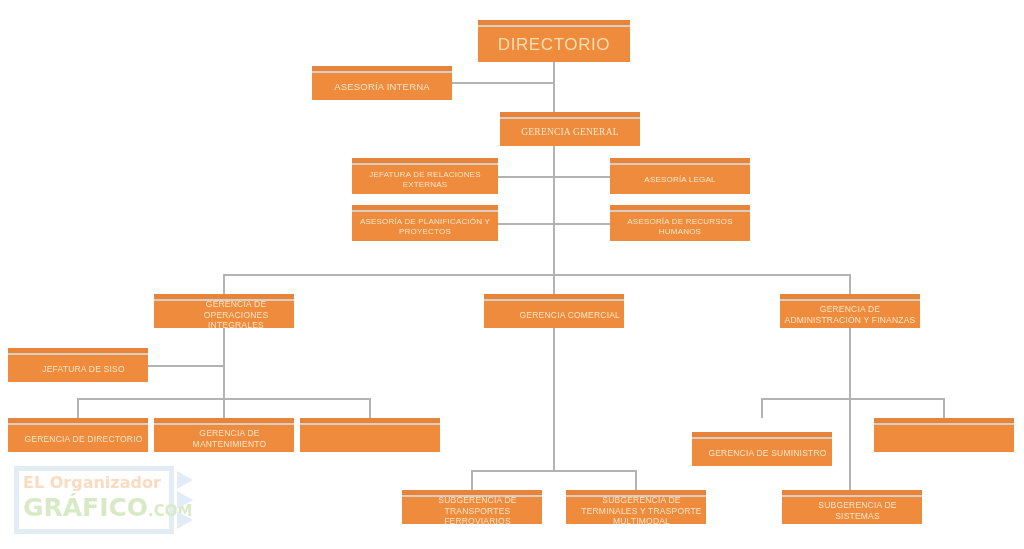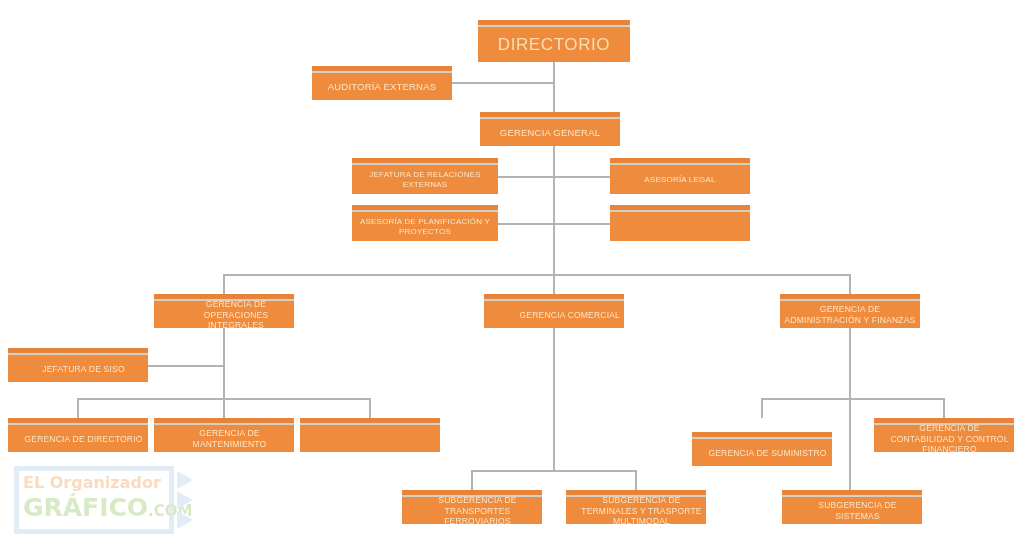--- a/index.html
+++ b/index.html
@@ -158,40 +158,41 @@
       <div class="conn v" style="left: 761px; top: 398px; height: 20px;"></div>
       <div class="conn v" style="left: 943px; top: 398px; height: 20px;"></div>
     </div>
   <div id="node-layer">
       <div class="node root" style="left: 478px; top: 20px; width: 152px; height: 42px;">
         <span class="cap"></span>
         <span class="txt">DIRECTORIO</span>
       </div>
       <div class="node lvl2" style="left: 312px; top: 66px; width: 140px; height: 34px;">
         <span class="cap"></span>
-        <span class="txt">AUDITORÍA EXTERNAS</span>
-      </div>
-      <div class="node lvl2" style="left: 480px; top: 112px; width: 140px; height: 34px;">
+        <span class="txt">ASESORÍA INTERNA</span>
+      </div>
+      <div class="node lvl2" style="left: 500px; top: 112px; width: 140px; height: 34px; font-family: Liberation Serif, serif;">
         <span class="cap"></span>
         <span class="txt">GERENCIA GENERAL</span>
       </div>
       <div class="node lvl3" style="left: 352px; top: 158px; width: 146px; height: 36px;">
         <span class="cap"></span>
         <span class="txt">JEFATURA DE RELACIONES EXTERNAS</span>
       </div>
       <div class="node lvl3" style="left: 610px; top: 158px; width: 140px; height: 36px;">
         <span class="cap"></span>
         <span class="txt">ASESORÍA LEGAL</span>
       </div>
       <div class="node lvl3" style="left: 352px; top: 205px; width: 146px; height: 36px;">
         <span class="cap"></span>
         <span class="txt">ASESORÍA DE PLANIFICACIÓN Y PROYECTOS</span>
       </div>
       <div class="node lvl3" style="left: 610px; top: 205px; width: 140px; height: 36px;">
         <span class="cap"></span>
+        <span class="txt">ASESORÍA DE RECURSOS HUMANOS</span>
       </div>
       <div class="node lvl4" style="left: 154px; top: 294px; width: 140px; height: 34px; padding-left: 28px;">
         <span class="cap"></span>
         <span class="txt">GERENCIA DE OPERACIONES INTEGRALES</span>
       </div>
       <div class="node lvl4" style="left: 484px; top: 294px; width: 140px; height: 34px; text-align: right;">
         <span class="cap"></span>
         <span class="txt">GERENCIA COMERCIAL</span>
       </div>
       <div class="node lvl4" style="left: 780px; top: 294px; width: 140px; height: 34px;">
@@ -212,21 +213,20 @@
       </div>
       <div class="node lvl5" style="left: 300px; top: 418px; width: 140px; height: 34px;">
         <span class="cap"></span>
       </div>
       <div class="node lvl5" style="left: 692px; top: 432px; width: 140px; height: 34px;">
         <span class="cap"></span>
         <span class="txt">GERENCIA DE SUMINISTRO</span>
       </div>
       <div class="node lvl5" style="left: 874px; top: 418px; width: 140px; height: 34px;">
         <span class="cap"></span>
-        <span class="txt">GERENCIA DE CONTABILIDAD Y CONTROL FINANCIERO</span>
       </div>
       <div class="node lvl5" style="left: 402px; top: 490px; width: 140px; height: 34px;">
         <span class="cap"></span>
         <span class="txt">SUBGERENCIA DE TRANSPORTES FERROVIARIOS</span>
       </div>
       <div class="node lvl5" style="left: 566px; top: 490px; width: 140px; height: 34px;">
         <span class="cap"></span>
         <span class="txt">SUBGERENCIA DE TERMINALES Y TRASPORTE MULTIMODAL</span>
       </div>
       <div class="node lvl5" style="left: 782px; top: 490px; width: 140px; height: 34px;">

